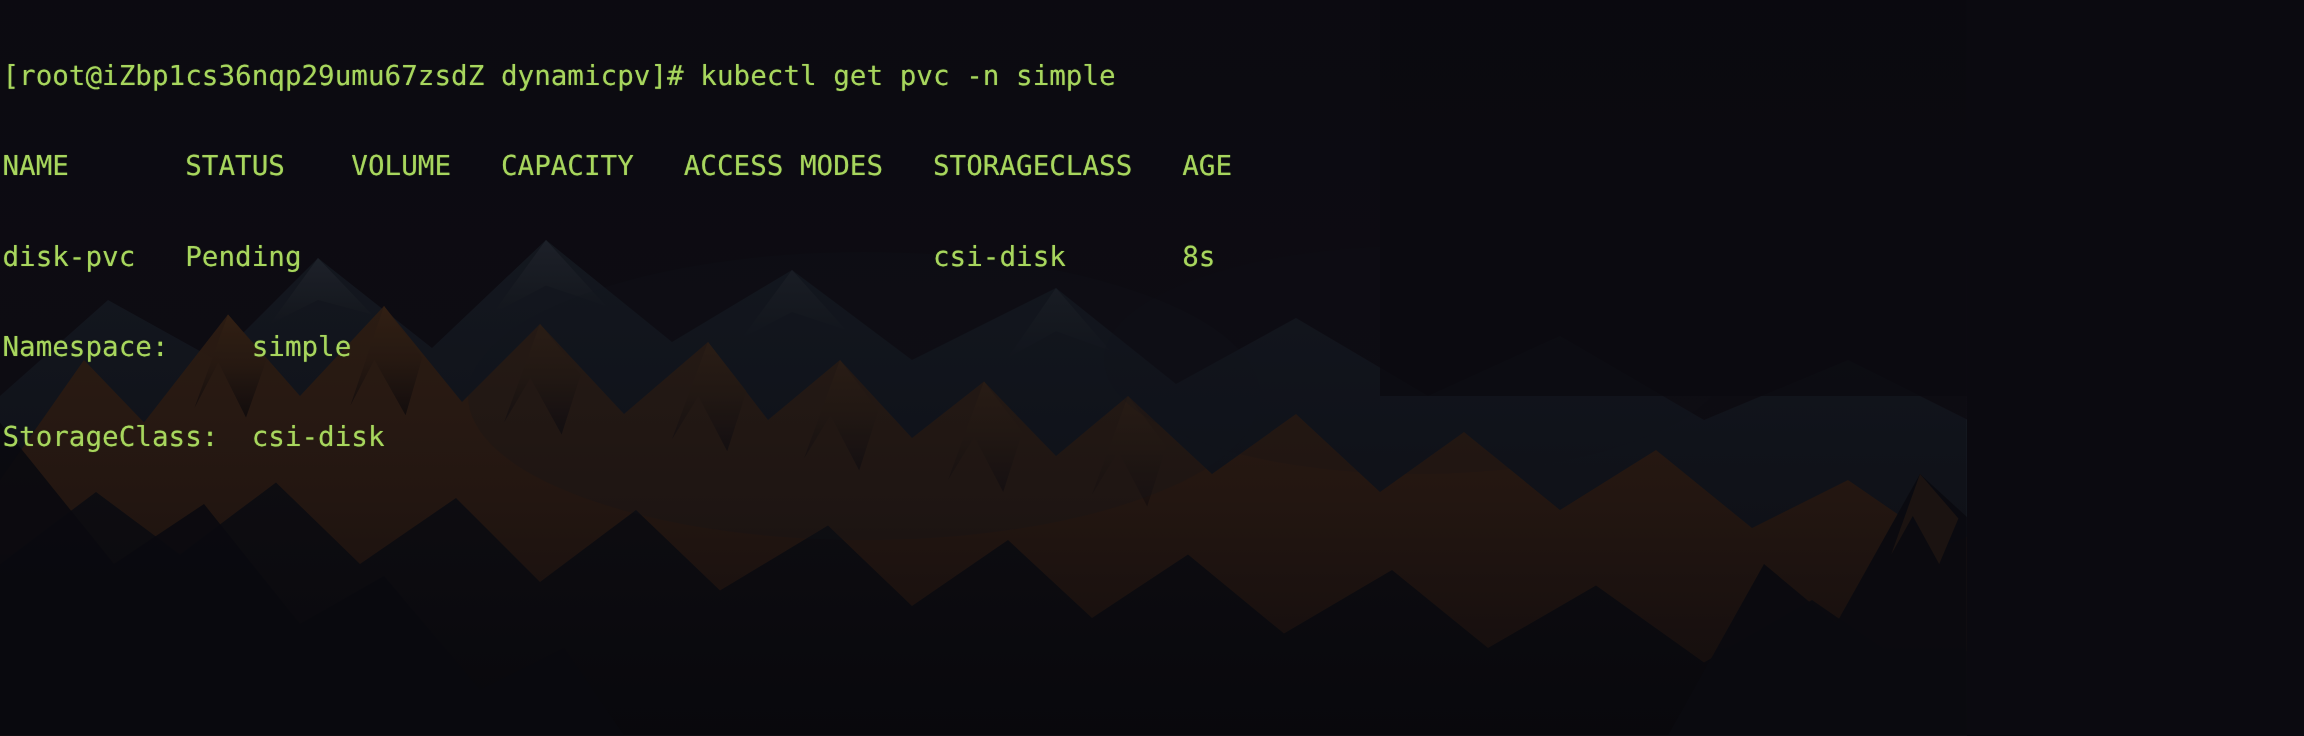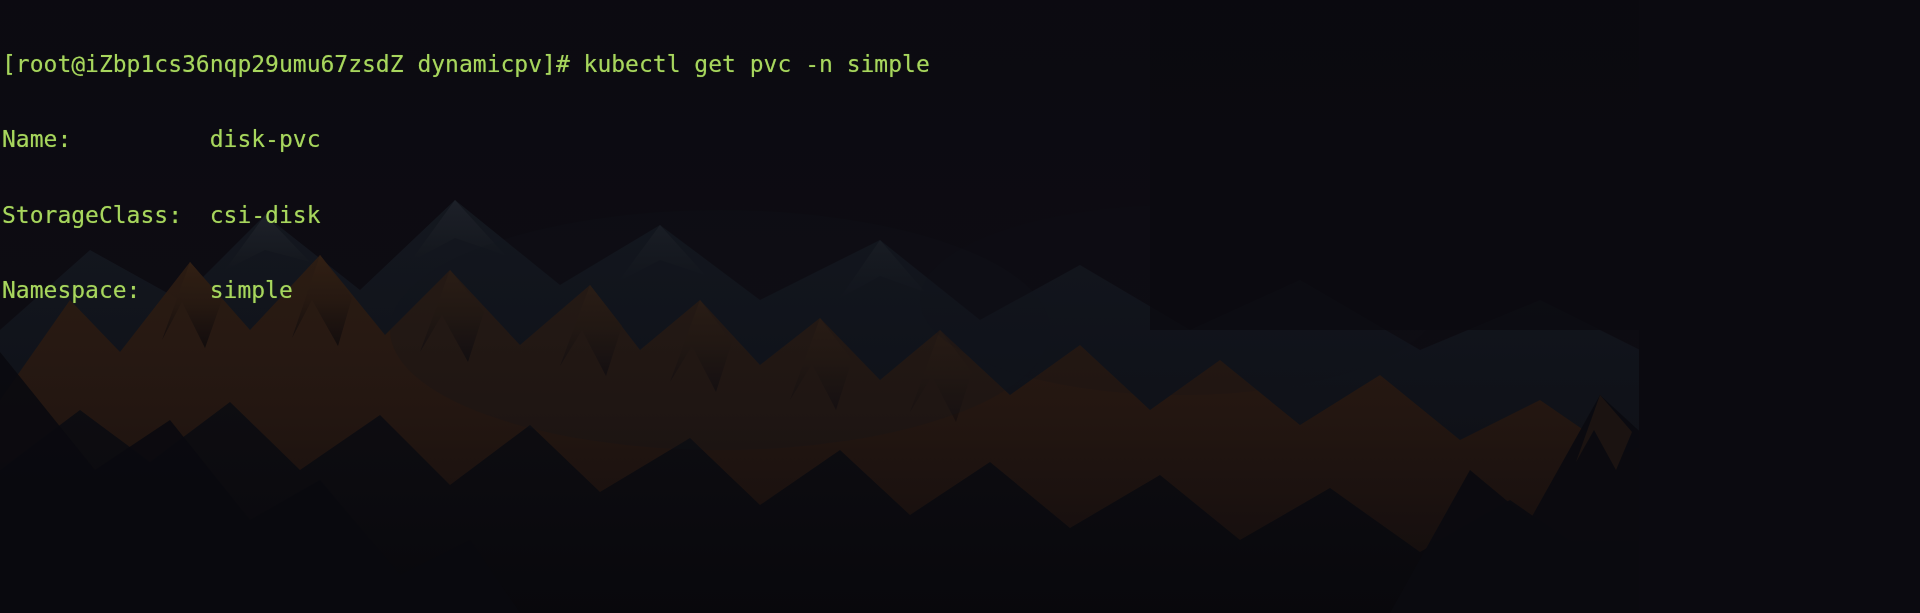--- a/index.html
+++ b/index.html
@@ -109,23 +109,24 @@
 
       <rect x="0" y="0" width="1920" height="613" fill="#07060b" opacity="0.46"></rect>
       <rect x="1150" y="0" width="770" height="330" fill="#0e0c14" opacity="0.72"></rect>
     </svg>
   </div>
 
   <div id="tint"></div>
 
   <div id="screen">
     <div class="line">[root@iZbp1cs36nqp29umu67zsdZ dynamicpv]# kubectl get pvc -n simple</div>
-    <div class="line">Name:          disk-pvc</div>
+    <div class="line">NAME       STATUS    VOLUME   CAPACITY   ACCESS MODES   STORAGECLASS   AGE</div>
+    <div class="line">disk-pvc   Pending                                      csi-disk       8s</div>
+    <div class="line">Namespace:     simple</div>
     <div class="line">StorageClass:  csi-disk</div>
-    <div class="line">Namespace:     simple</div>
     
     
     
     
     
     
     
     
     
     

